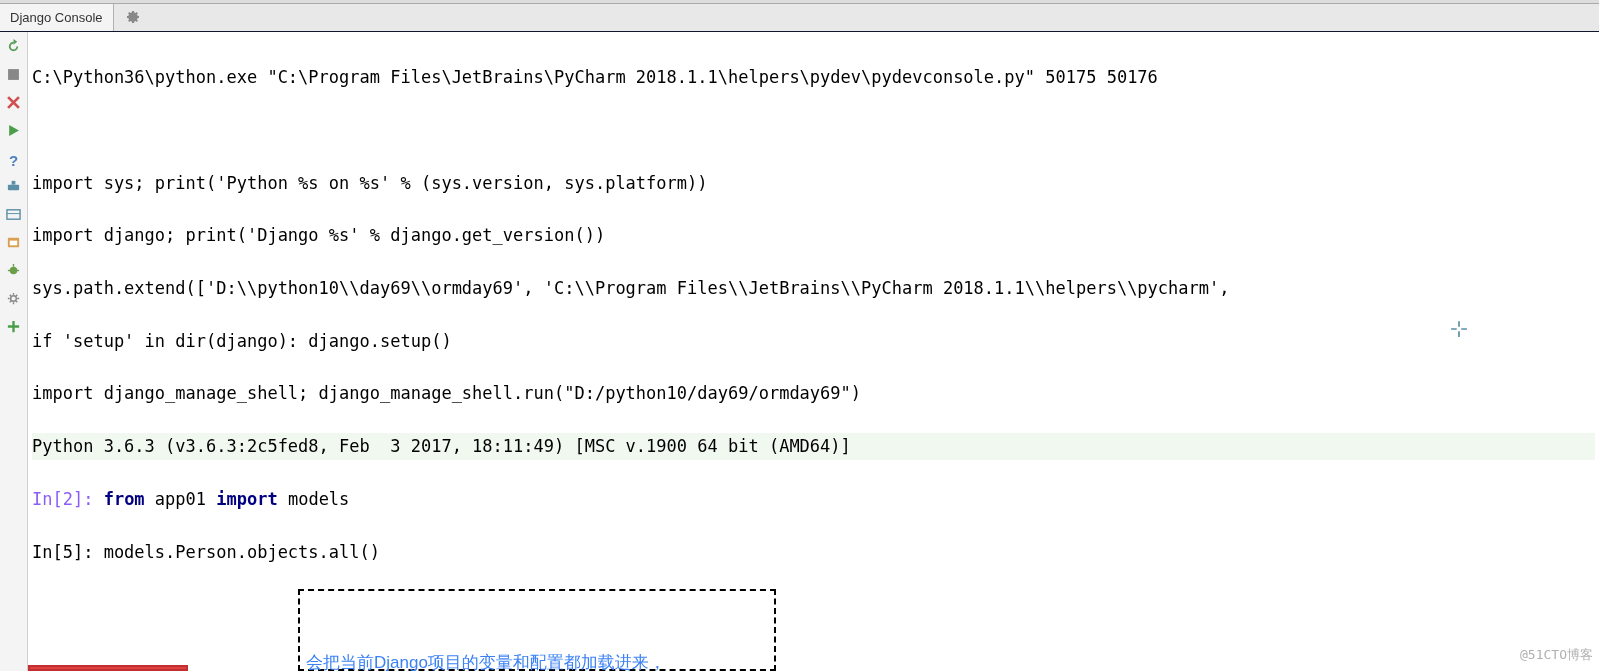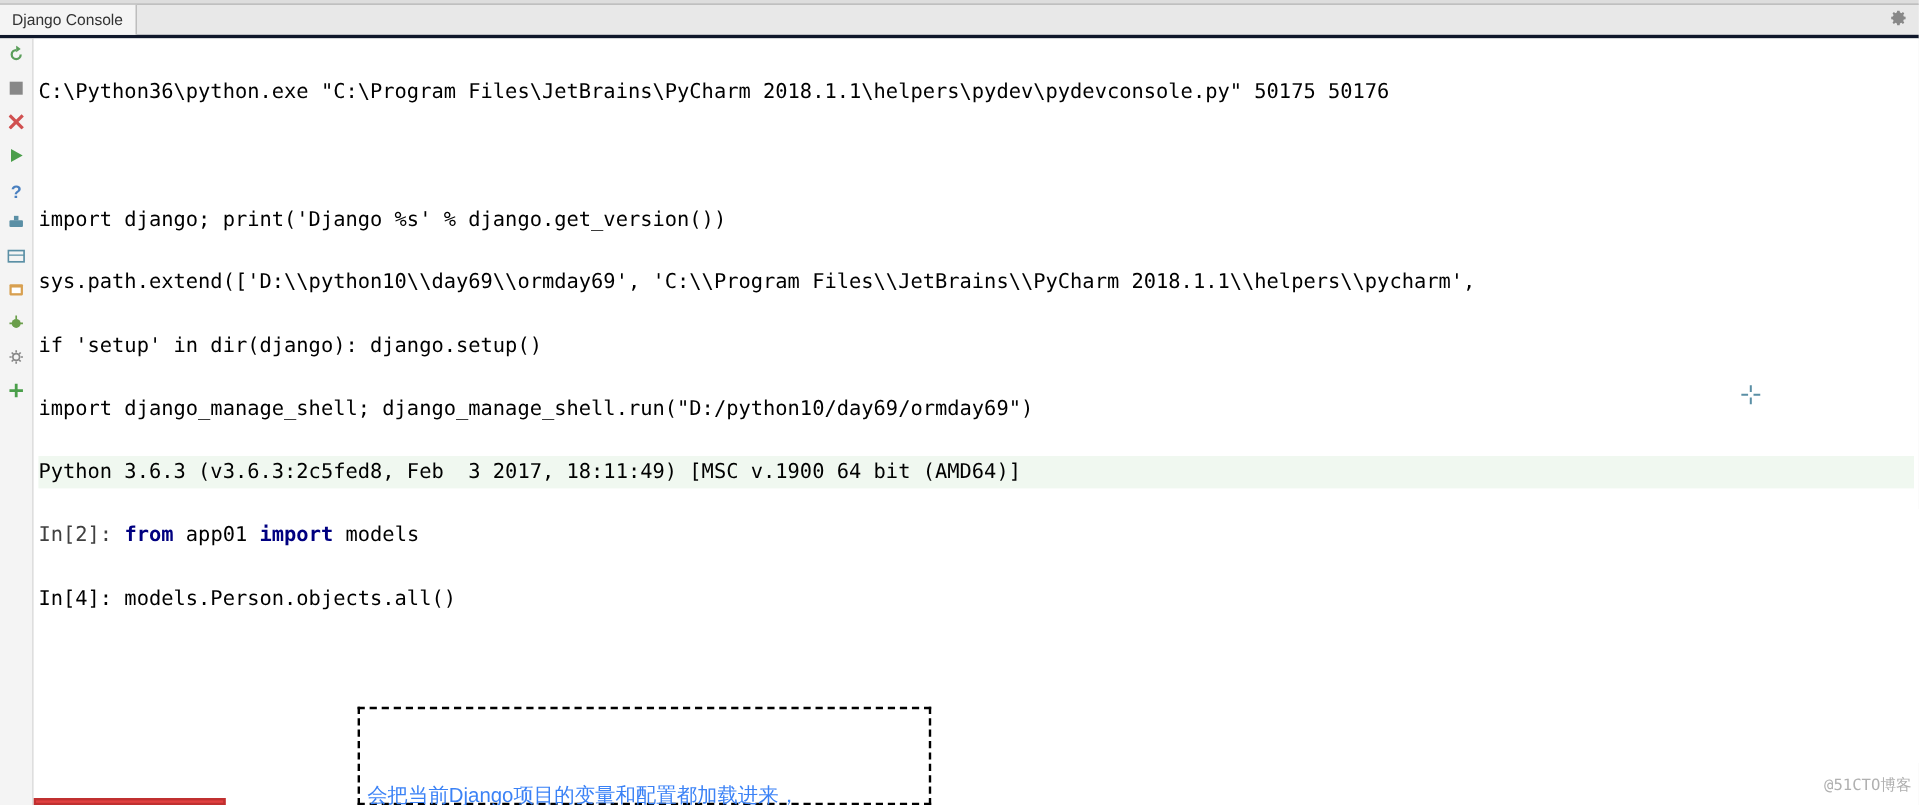--- a/index.html
+++ b/index.html
@@ -16,24 +16,24 @@
       position: relative;
     }
     .top-bar {
       height: 4px;
       background: #ddd;
       border-bottom: 1px solid #aaa;
     }
     .tab-bar {
       height: 28px;
       background: #e8e8e8;
-      border-bottom: 3px solid #0f172a;
-      display: flex;
-      align-items: center;
-      justify-content: space-between;
+      border-bottom: 1px solid #0f172a;
+      display: flex;
+      align-items: center;
+      justify-content: flex-start;
     }
     .tab {
       padding: 4px 10px;
       background: #f4f4f4;
       border-right: 1px solid #b0b0b0;
       font-size: 13px;
       color: #333;
       height: 100%;
       display: flex;
       align-items: center;
@@ -83,21 +83,21 @@
     .keyword {
       color: #000080;
       font-weight: bold;
       margin-top: 16px;
     }
     .version-line {
       color: #000;
       background: #f0f8f0;
     }
     .prompt {
-      color: #404040;
+      color: #8b5cf6;
     }
     .annotation-box {
       position: absolute;
       left: 270px;
       top: 557px;
       width: 478px;
       height: 82px;
       border: 2px dashed #000;
       background: rgba(255,255,255,0.5);
       padding: 8px 6px;
@@ -209,27 +209,28 @@
     <div class="sidebar-btn">
       <span><svg width="15" height="15" viewBox="0 0 16 16">
             <path stroke="#4a9e4a" stroke-width="2.5" d="M8 2v12M2 8h12"></path>
           </svg></span>
     </div>
   </div>
 
   <div class="console">
 <span class="line">C:\Python36\python.exe "C:\Program Files\JetBrains\PyCharm 2018.1.1\helpers\pydev\pydevconsole.py" 50175 50176</span>
 <span class="line"> </span>
+<span class="line">import sys; print('Python %s on %s' % (sys.version, sys.platform))</span>
 <span class="line">import django; print('Django %s' % django.get_version())</span>
 <span class="line">sys.path.extend(['D:\\python10\\day69\\ormday69', 'C:\\Program Files\\JetBrains\\PyCharm 2018.1.1\\helpers\\pycharm',</span>
 <span class="line">if 'setup' in dir(django): django.setup()</span>
 <span class="line">import django_manage_shell; django_manage_shell.run("D:/python10/day69/ormday69")</span>
 <span class="line version-line">Python 3.6.3 (v3.6.3:2c5fed8, Feb  3 2017, 18:11:49) [MSC v.1900 64 bit (AMD64)]</span>
 <span class="line"><span class="prompt">In[2]: </span><span class="keyword">from</span><span> app01 </span><span class="keyword">import</span><span> models</span></span>
-<span class="line">In[4]: models.Person.objects.all()</span>
+<span class="line">In[5]: models.Person.objects.all()</span>
 <span class="line"> </span>
 
 
     <div class="cursor-marker">
       <svg width="18" height="18" viewBox="0 0 16 16">
           <path stroke="#5a8fa5" stroke-width="1.5" d="M8 1v5M8 10v5M1 8h5M10 8h5"></path>
         </svg>
     </div>
 
     <div class="annotation-box">

